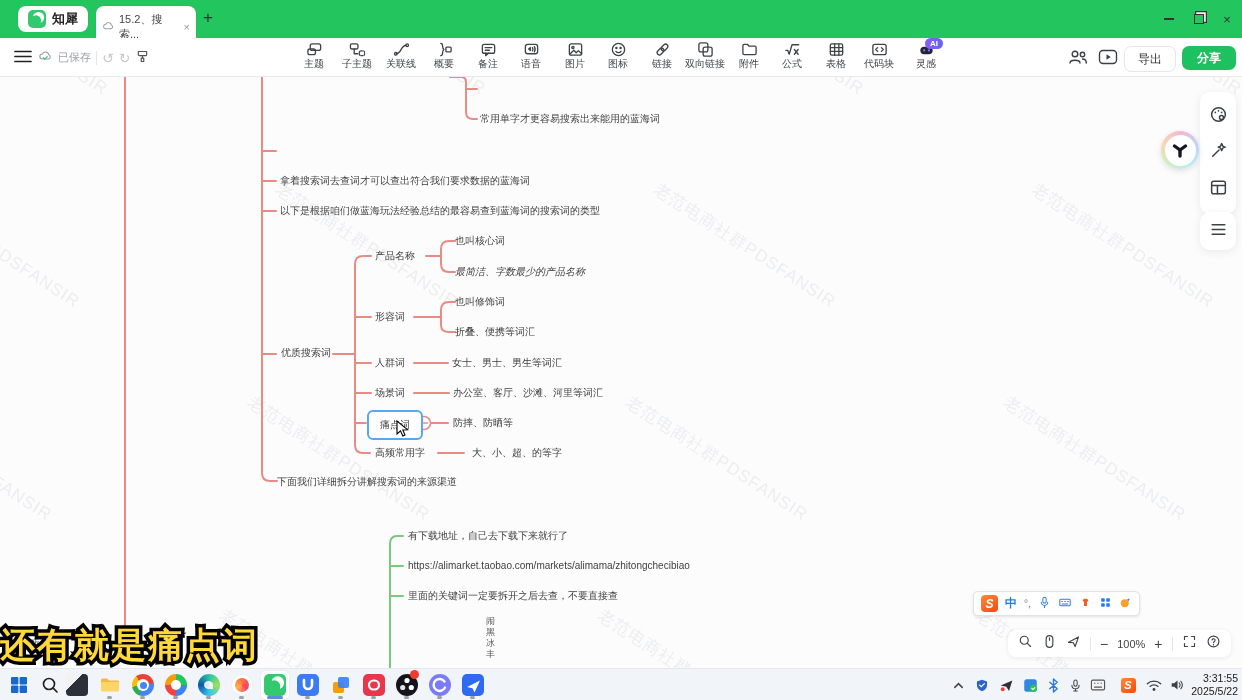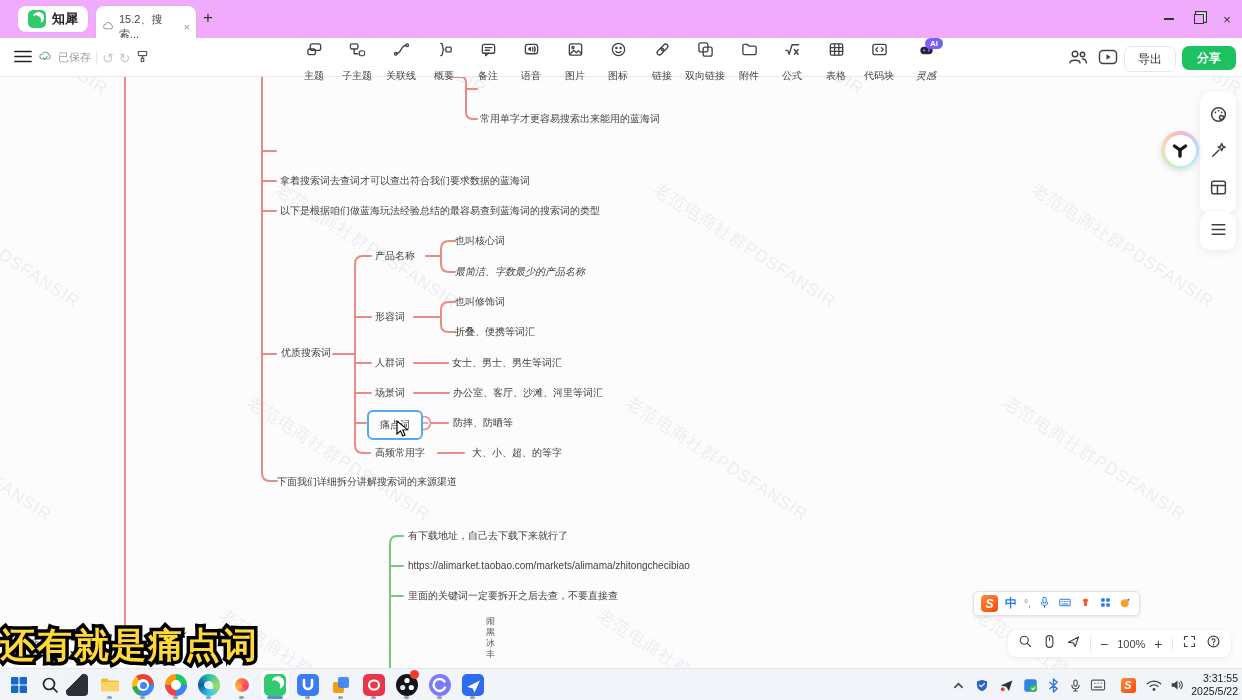--- a/index.html
+++ b/index.html
@@ -1,30 +1,30 @@
 <!DOCTYPE html>
 <html><head>
 <meta charset="utf-8">
 <style>
   html,body{margin:0;padding:0;background:#d8dbe0;}
   #app{position:relative;width:1242px;height:700px;overflow:hidden;background:#eef0f4;
        font-family:"Liberation Sans","DejaVu Sans",sans-serif;-webkit-font-smoothing:antialiased;}
   .abs{position:absolute;}
   
-  #titlebar{position:absolute;left:0;top:0;width:1242px;height:38px;background:#f0abfc;}
+  #titlebar{position:absolute;left:0;top:0;width:1242px;height:38px;background:#22c55e;}
   .tab{position:absolute;top:6px;height:26px;background:#fff;border-radius:8px;display:flex;align-items:center;box-shadow:0 0 0 1px rgba(0,0,0,0.02);}
   #apptab{left:18px;width:70px;justify-content:center;gap:6px;font-weight:bold;font-size:13px;color:#222;}
   #doctab{left:96px;width:88px;padding:8px 6px;gap:4px;font-size:11px;color:#444;}
   .logo-sq{width:18px;height:18px;border-radius:5px;background:#33c96e;position:relative;overflow:hidden;flex:0 0 auto;}
   .logo-sq svg{position:absolute;left:0;top:0;}
   #newtab{left:198px;top:8px;font-size:17px;color:#333;width:20px;text-align:center;cursor:default;}
   .winctl{position:absolute;top:10px;width:18px;height:18px;display:flex;align-items:center;justify-content:center;color:#333;}
   
   #toolbar{position:absolute;left:0;top:38px;width:1242px;height:38px;background:#fff;border-bottom:1px solid #e9eaec;z-index:5;}
-  .tool{position:absolute;top:3px;width:44px;height:33px;display:flex;flex-direction:column;align-items:center;gap:13px;}
+  .tool{position:absolute;top:3px;width:44px;height:33px;display:flex;flex-direction:column;align-items:center;gap:1px;}
   .tool .lbl{font-size:10px;color:#3f4347;line-height:10px;white-space:nowrap;}
   .ti{width:17px;height:17px;}
   .ti svg, .mini svg{stroke:#3f4347;fill:none;stroke-width:1.4;stroke-linecap:round;stroke-linejoin:round;}
   #savedgrp{position:absolute;left:38px;top:11px;display:flex;align-items:center;gap:5px;font-size:11px;color:#9aa0a6;}
   .divline{width:1px;height:14px;background:#e6e6e6;}
   .histbtn{font-size:14px;color:#c6cad0;}
   #exportbtn{position:absolute;left:1124px;top:8px;width:50px;height:24px;border:1px solid #e7e7e7;border-radius:7px;background:#fff;
      font-size:12px;color:#333;display:flex;align-items:center;justify-content:center;font-weight:500;}
   #sharebtn{position:absolute;left:1182px;top:8px;width:54px;height:24px;border-radius:7px;background:#1ec15f;
      font-size:12px;color:#fff;display:flex;align-items:center;justify-content:center;font-weight:bold;}
@@ -235,21 +235,21 @@
           </svg></span>
       <span class="lbl">表格</span>
     </div>
     <div class="tool" style="left:857px;">
       <span class="ti"><svg width="17" height="17" viewBox="0 0 18 18">
             <rect x="2" y="3.5" width="14" height="11" rx="2"></rect>
             <path d="M7,7 l-2,2 2,2 M11,7 l2,2 -2,2"></path>
           </svg></span>
       <span class="lbl">代码块</span>
     </div>
-    <div class="tool" style="left:904px;font-style:italic;">
+    <div class="tool" style="left:904px;">
       <span class="ti"><svg width="17" height="17" viewBox="0 0 18 18">
             <rect x="2.5" y="6" width="13" height="8" rx="4" fill="#23233a" stroke="none"></rect>
             <circle cx="6.5" cy="10" r="1.2" fill="#7c7cf7" stroke="none"></circle>
             <circle cx="11.5" cy="10" r="1.2" fill="#7c7cf7" stroke="none"></circle>
           </svg></span>
       <span class="lbl">灵感</span>
     </div>
     <div id="aibadge">AI</div>
 
     <div class="abs" style="left:1068px;top:10px;">

